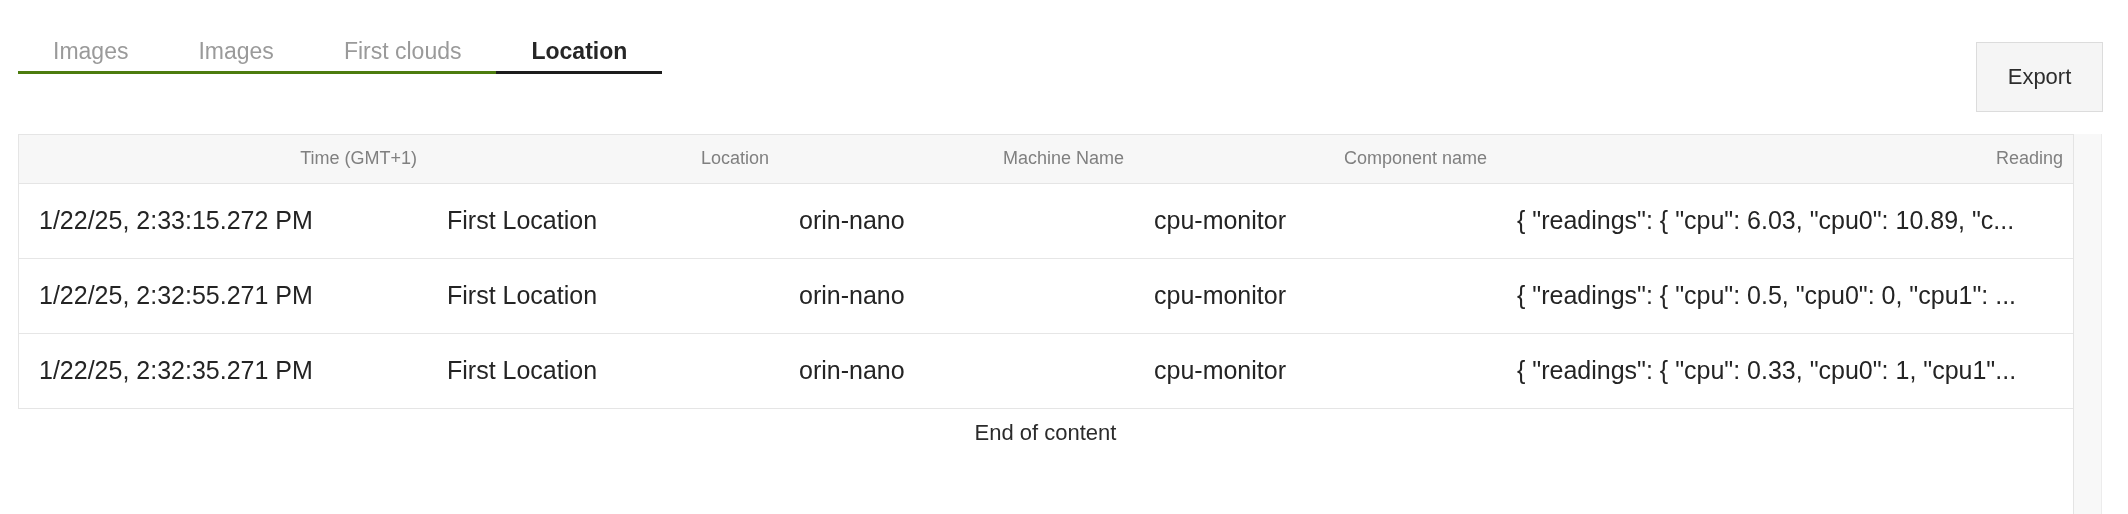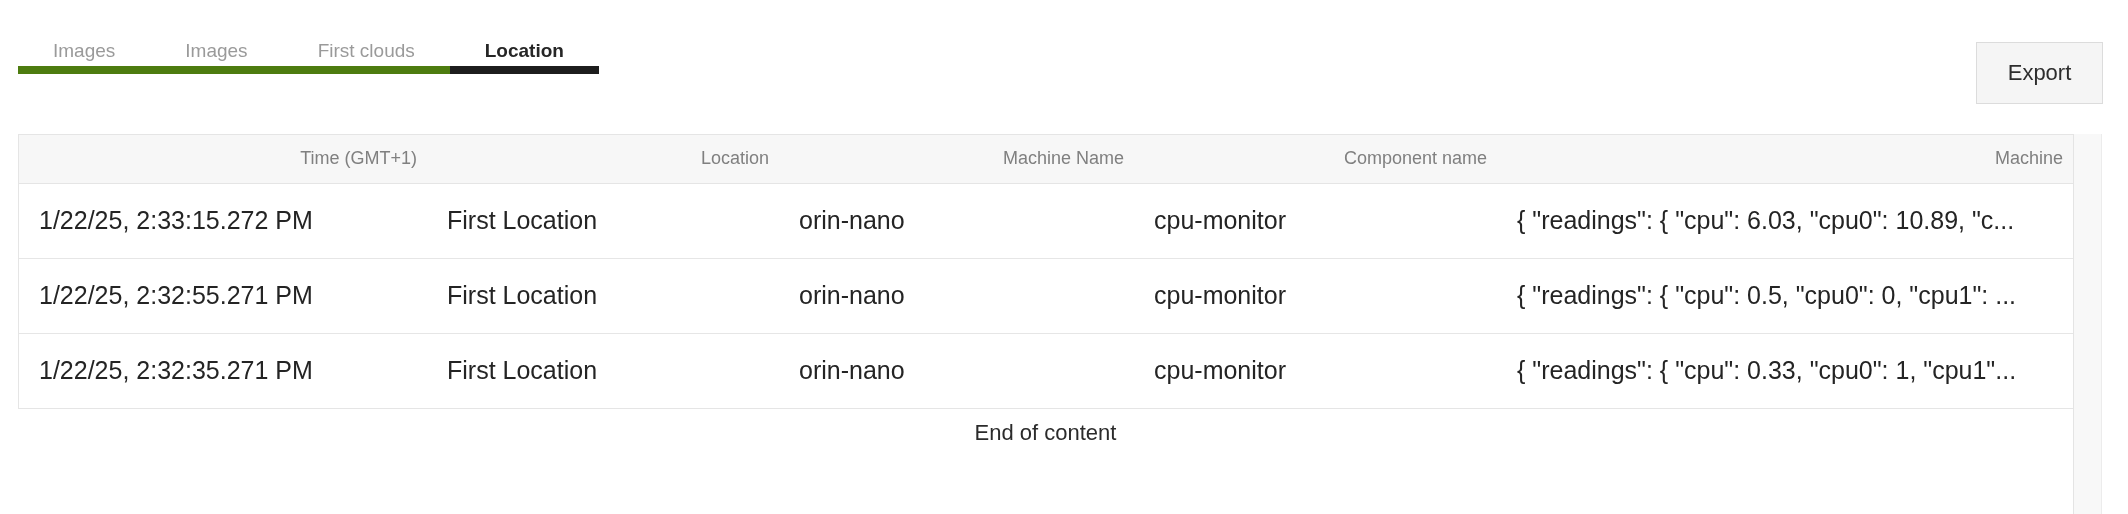--- a/index.html
+++ b/index.html
@@ -2,27 +2,27 @@
 <html><head>
 <meta charset="utf-8">
 <style>
   * { margin:0; padding:0; box-sizing:border-box; }
   html,body { width:2128px; height:514px; background:#ffffff;
               font-family:"Liberation Sans", sans-serif; overflow:hidden; }
   .stage { position:relative; width:2128px; height:514px; background:#fff; }
 
   
   .tabbar { position:absolute; left:18px; top:30px; display:inline-flex; }
-  .tab { padding:0 35px; height:44px; line-height:42px; font-size:19px;
-         color:#9a9a9a; border-bottom:8px solid #4d7c0f; cursor:pointer;
+  .tab { padding:0 35px; height:44px; line-height:42px; font-size:23px;
+         color:#9a9a9a; border-bottom:3px solid #4d7c0f; cursor:pointer;
          white-space:nowrap; }
   .tab.active { color:#262626; font-weight:bold; border-bottom-color:#1d1d1d; }
 
   
-  .export-btn { position:absolute; right:25px; top:42px; width:127px; height:62px;
+  .export-btn { position:absolute; right:25px; top:42px; width:127px; height:70px;
                 background:#f5f5f5; border:1px solid #dcdcdc; font-size:22px;
                 color:#2d2d2d; display:flex; align-items:center; justify-content:center;
                 cursor:pointer; font-family:inherit; }
 
   
   .table-wrap { position:absolute; left:18px; top:134px; width:2055px;
                 border:1px solid #e5e5e5; border-right:none; background:#fff; }
   table { width:100%; border-collapse:collapse; table-layout:fixed; }
   col.c-time      { width:408px; }
   col.c-location  { width:352px; }
@@ -67,21 +67,21 @@
           <col class="c-machine">
         <col class="c-component">
           <col>
       </colgroup>
       <thead>
         <tr>
           <th>Time (GMT+1)</th>
           <th>Location</th>
           <th>Machine Name</th>
           <th>Component name</th>
-          <th>Machine</th>
+          <th>Reading</th>
         </tr>
       </thead>
       <tbody>
         <tr>
           <td>1/22/25, 2:33:15.272 PM</td>
           <td>First Location</td>
           <td>orin-nano</td>
           <td>cpu-monitor</td>
           <td>{ "readings": { "cpu": 6.03, "cpu0": 10.89, "c...</td>
         </tr>

